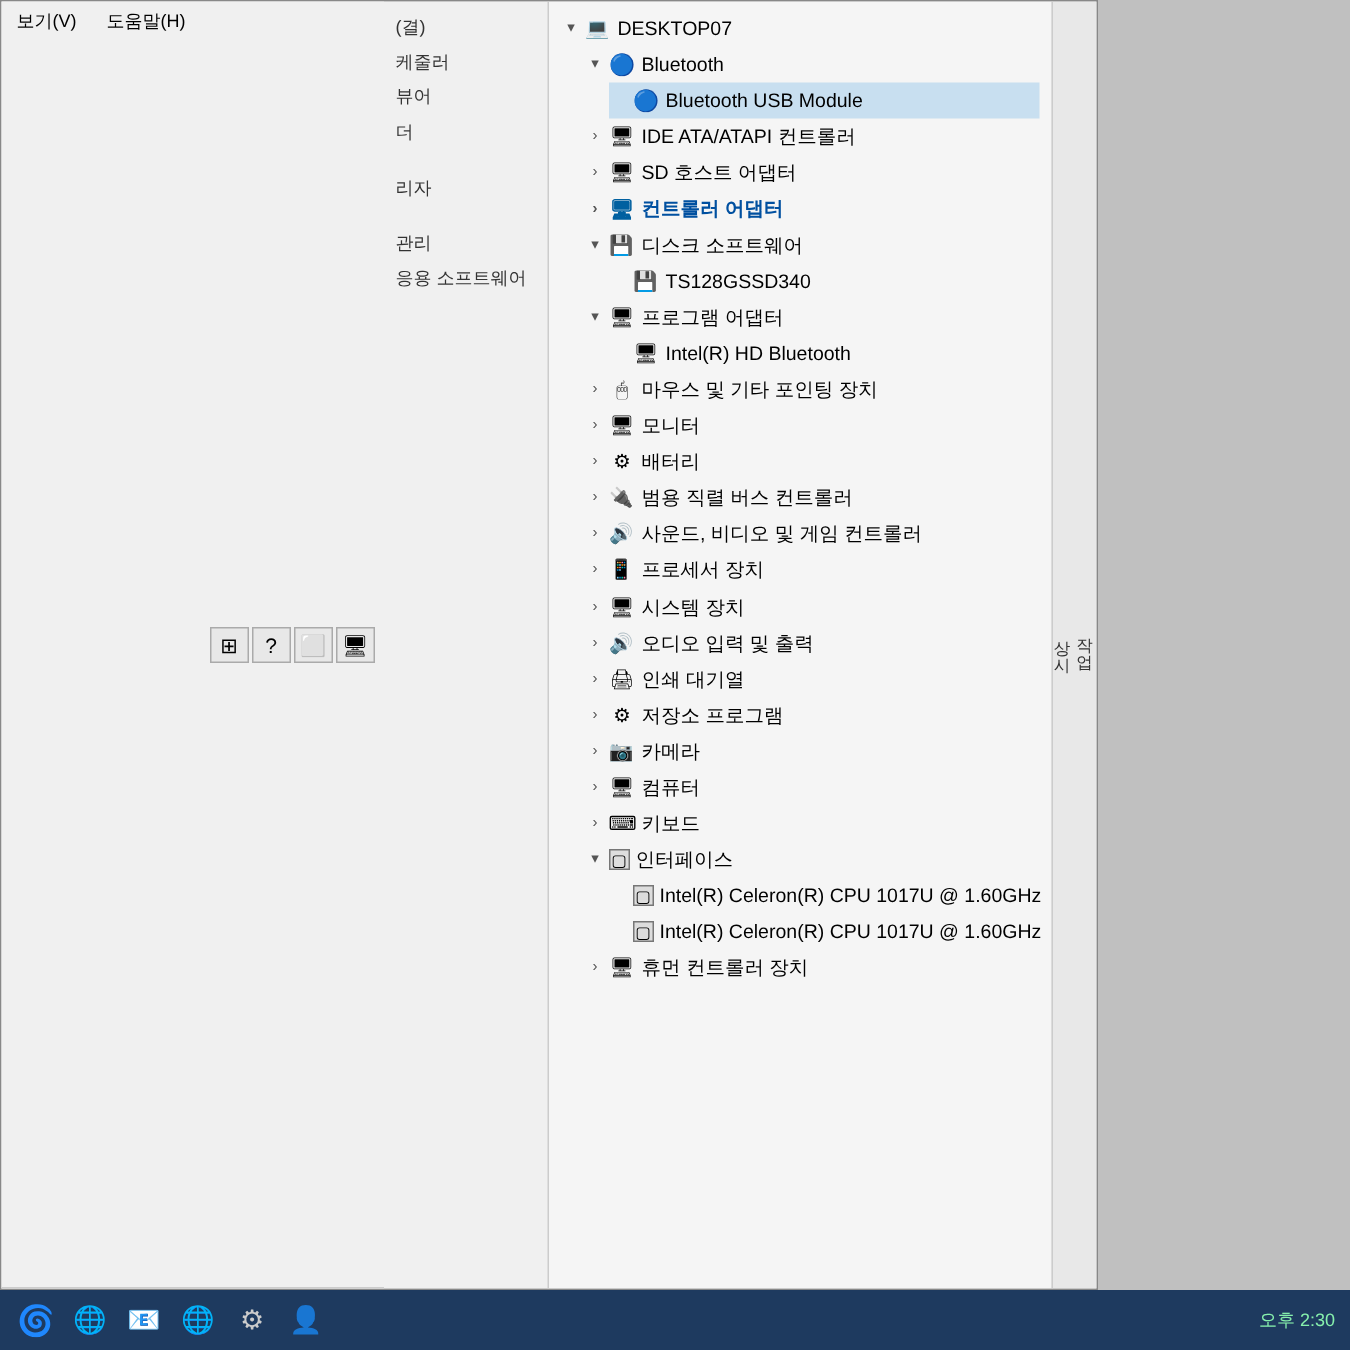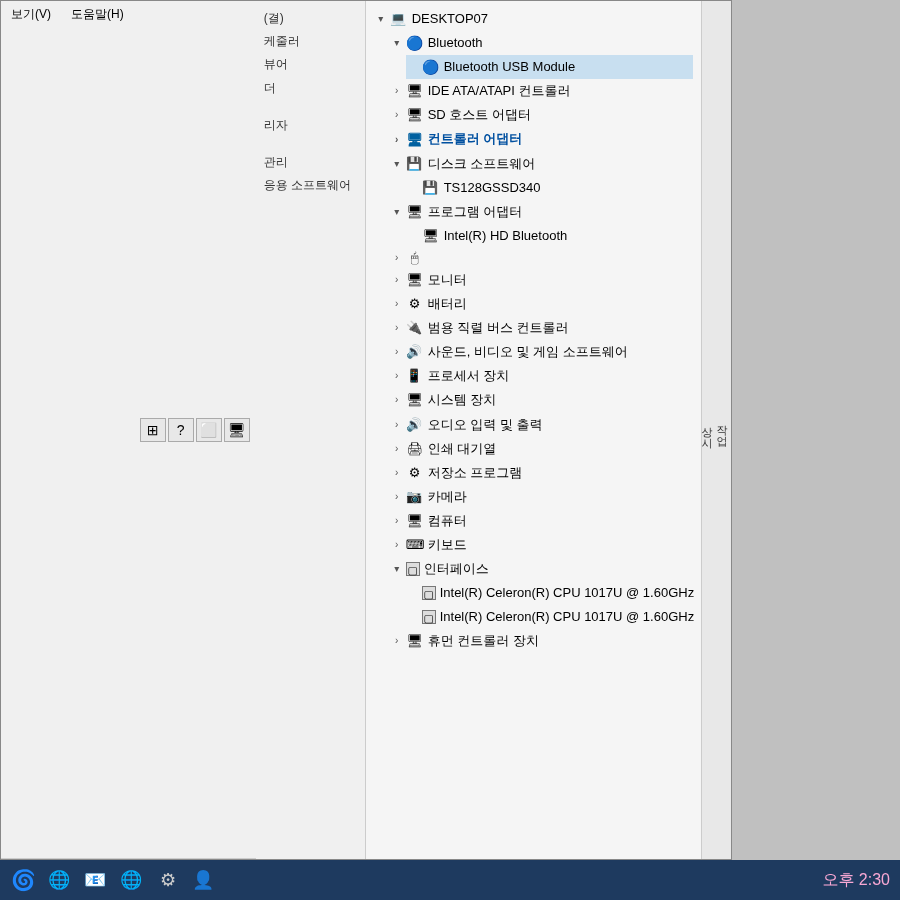--- a/index.html
+++ b/index.html
@@ -259,20 +259,21 @@
 
       <div class="tree-item tree-indent-2">
         <span class="expand-icon">&nbsp;</span>
         <span class="tree-icon">🖥</span>
         <span>Intel(R) HD Bluetooth</span>
       </div>
 
       <div class="tree-item tree-indent-1">
         <span class="expand-icon">›</span>
         <span class="tree-icon">🖱</span>
+        <span>마우스 및 기타 포인팅 장치</span>
       </div>
 
       <div class="tree-item tree-indent-1">
         <span class="expand-icon">›</span>
         <span class="tree-icon">🖥</span>
         <span>모니터</span>
       </div>
 
       <div class="tree-item tree-indent-1">
         <span class="expand-icon">›</span>
@@ -282,21 +283,21 @@
 
       <div class="tree-item tree-indent-1">
         <span class="expand-icon">›</span>
         <span class="tree-icon">🔌</span>
         <span>범용 직렬 버스 컨트롤러</span>
       </div>
 
       <div class="tree-item tree-indent-1">
         <span class="expand-icon">›</span>
         <span class="tree-icon">🔊</span>
-        <span>사운드, 비디오 및 게임 소프트웨어</span>
+        <span>사운드, 비디오 및 게임 컨트롤러</span>
       </div>
 
       <div class="tree-item tree-indent-1">
         <span class="expand-icon">›</span>
         <span class="tree-icon">📱</span>
         <span>프로세서 장치</span>
       </div>
 
       <div class="tree-item tree-indent-1">
         <span class="expand-icon">›</span>
@@ -374,15 +375,15 @@
 </div>
 
 <div class="taskbar">
   <div class="taskbar-icon" style="color:white; font-size:20px;">🌀</div>
   <div class="taskbar-icon" style="color:#4488cc; font-size:18px;">🌐</div>
   <div class="taskbar-icon" style="color:#aaddff; font-size:18px;">📧</div>
   <div class="taskbar-icon" style="color:#ffaa00; font-size:18px;">🌐</div>
   <div class="taskbar-icon" style="color:#cccccc; font-size:18px;">⚙</div>
   <div class="taskbar-icon" style="color:#aaddff; font-size:18px;">👤</div>
   <div class="taskbar-right">
-    <span style="color:#f9a8d4; font-size:16px;">오후 2:30</span>
+    <span style="color:#86efac; font-size:12px;">오후 2:30</span>
   </div>
 </div>
 
 </body></html>

